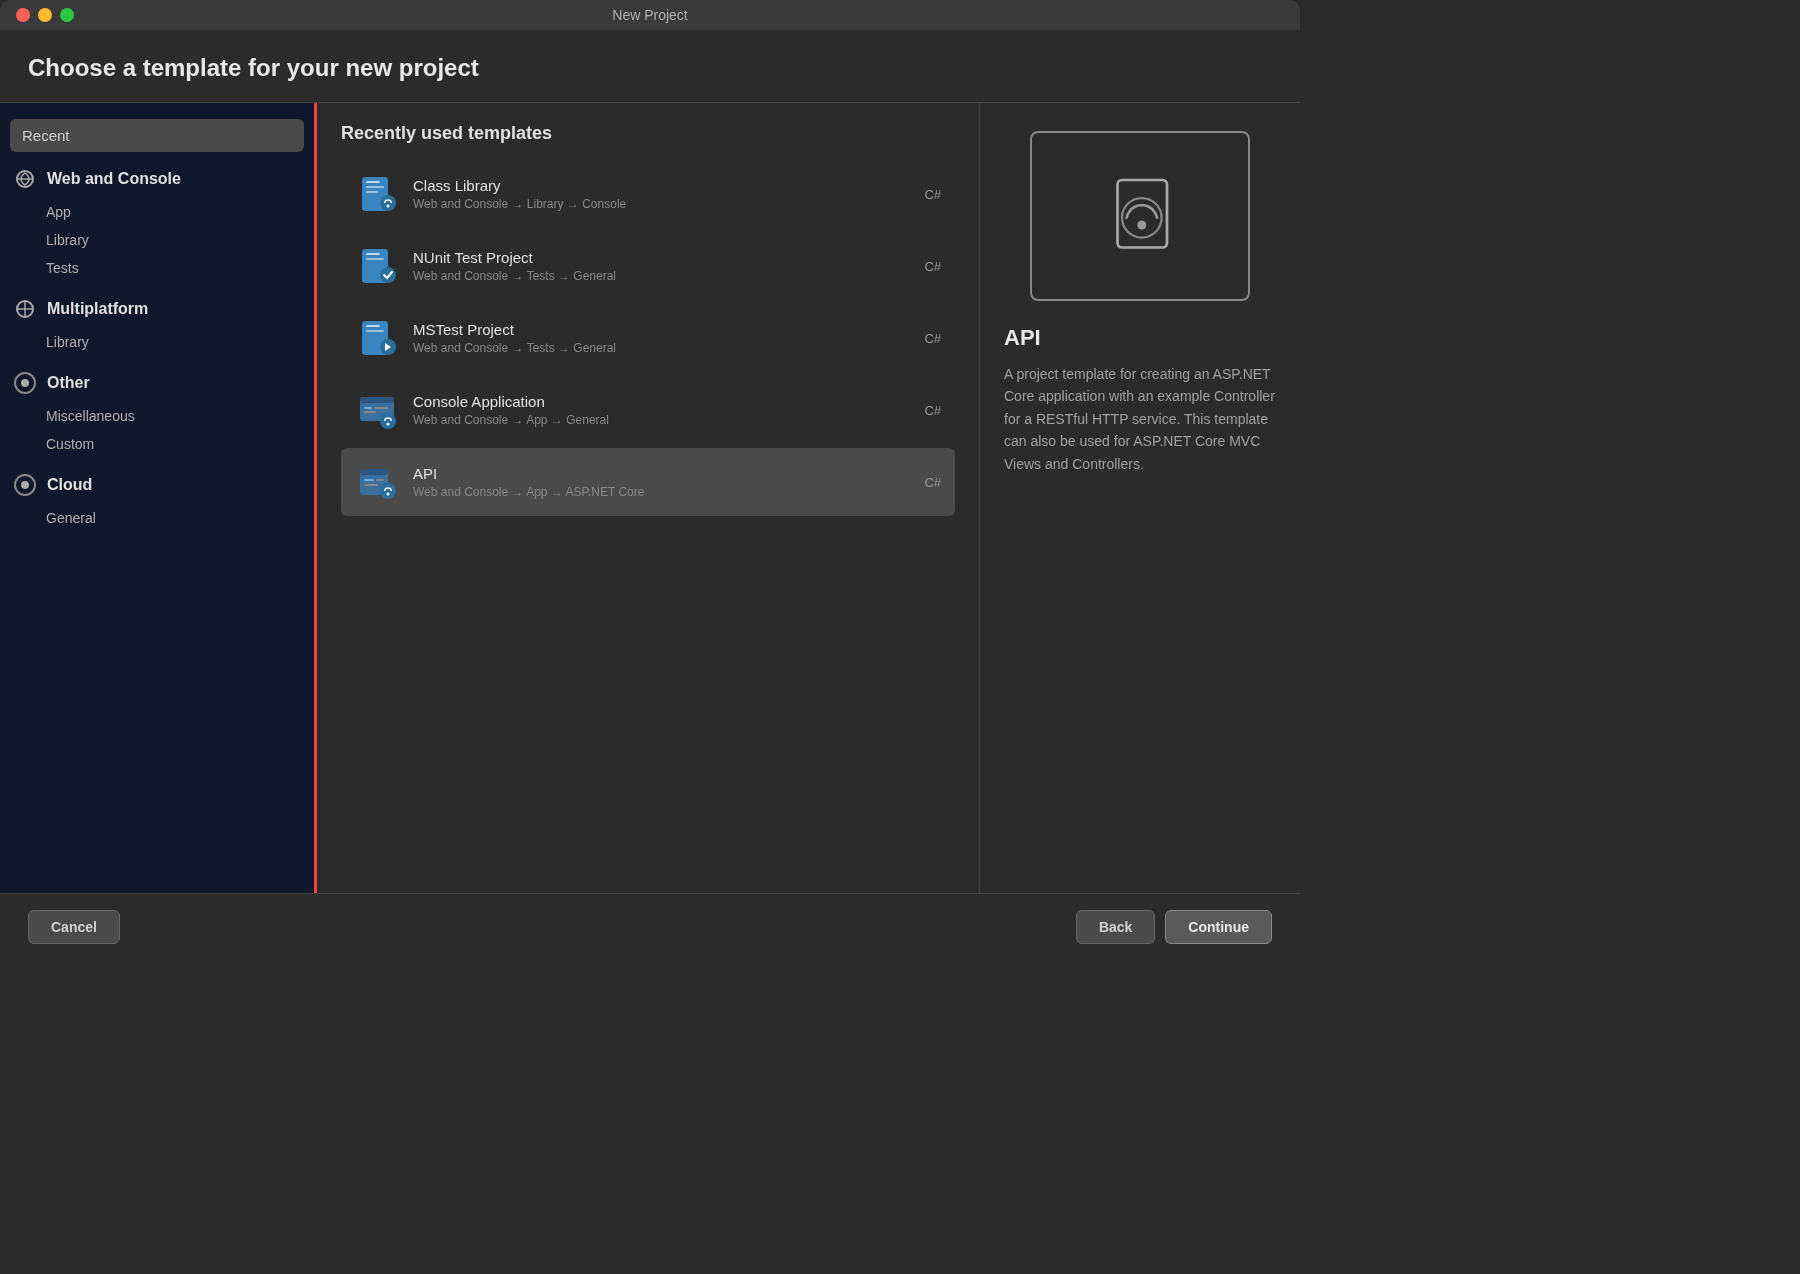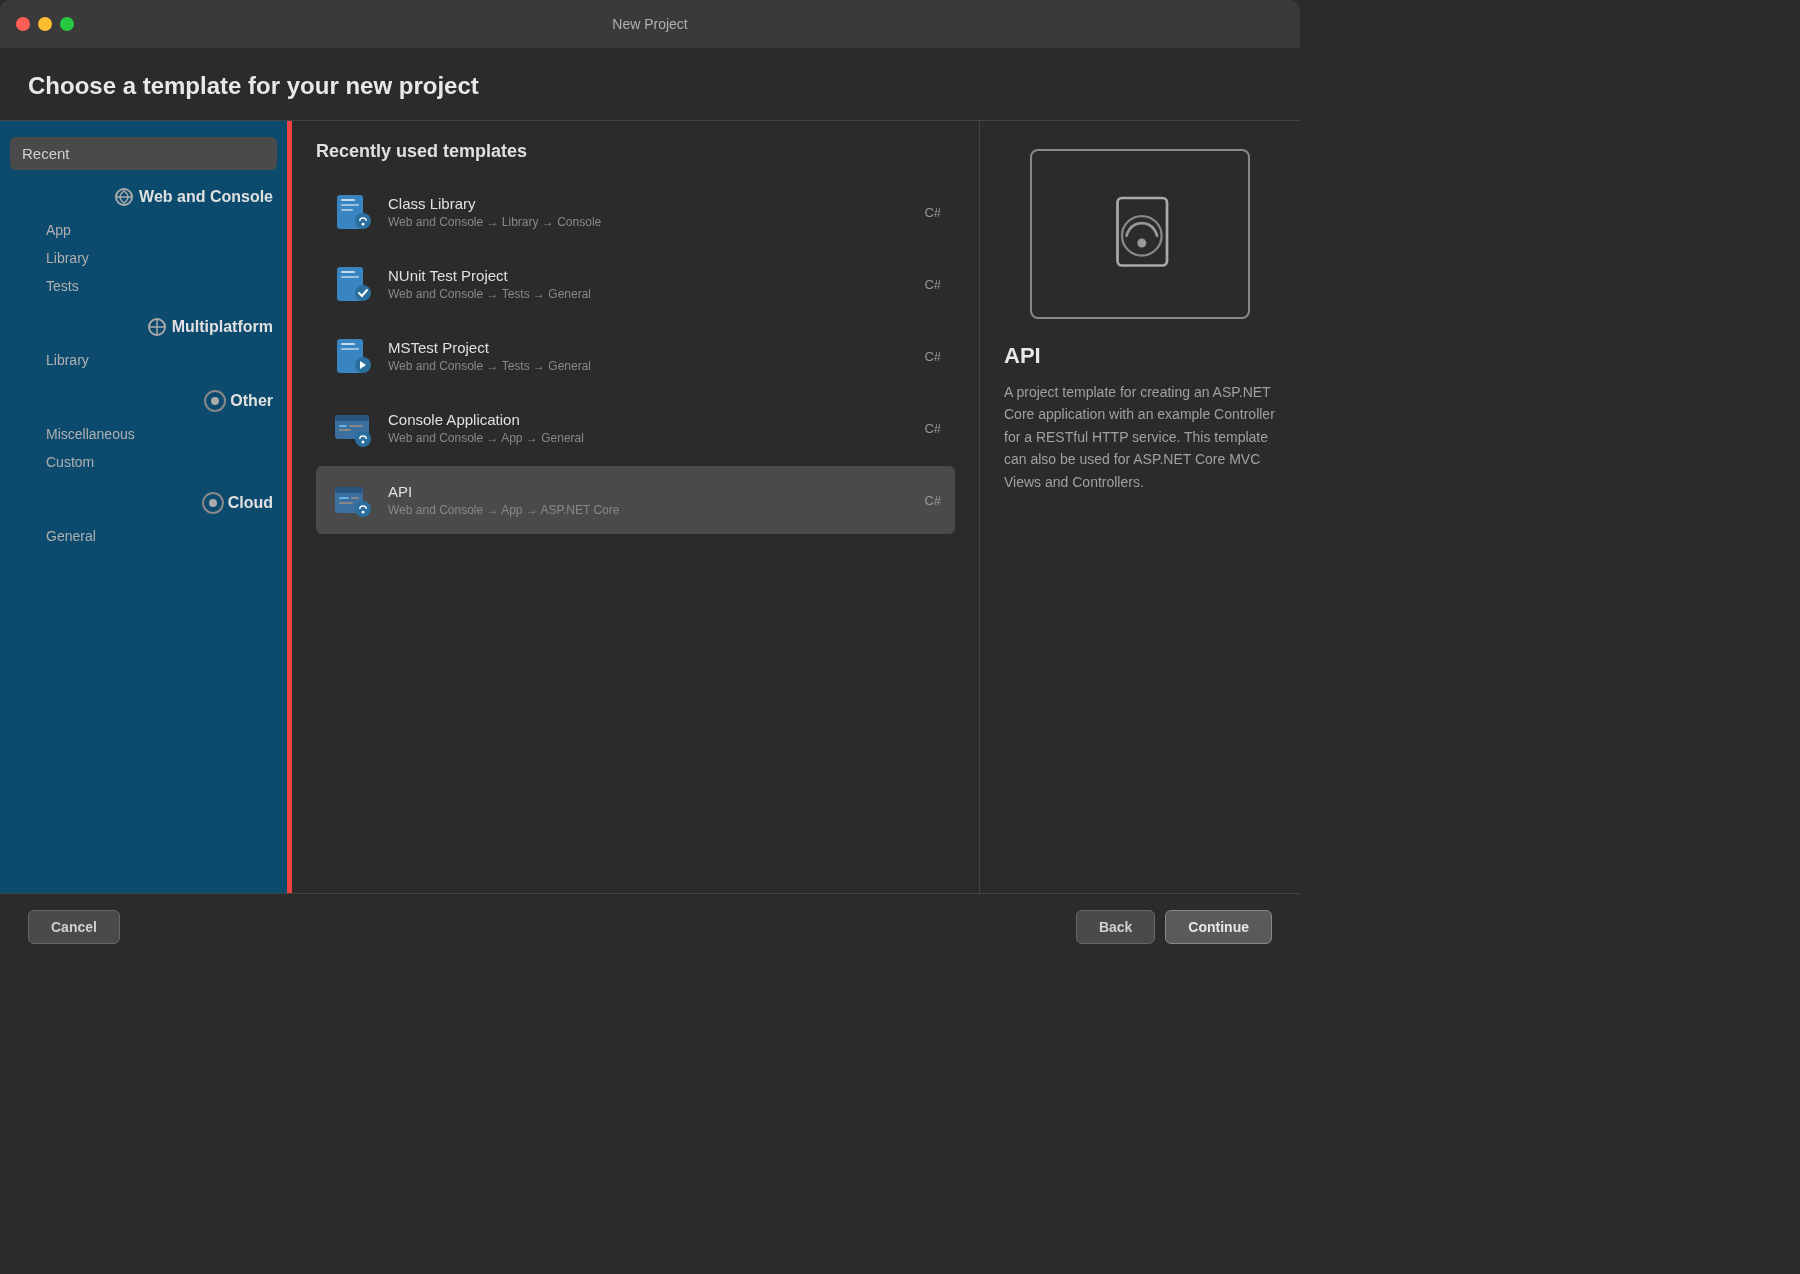--- a/index.html
+++ b/index.html
@@ -15,21 +15,21 @@
       border-radius: 10px;
       overflow: hidden;
     }
 
     
     .title-bar {
       background: #3a3a3a;
       display: flex;
       align-items: center;
       justify-content: center;
-      height: 48px;
+      height: 30px;
       position: relative;
       flex-shrink: 0;
     }
 
     .title-bar-buttons {
       position: absolute;
       left: 16px;
       display: flex;
       gap: 8px;
     }
@@ -68,23 +68,23 @@
 
     
     .main-content {
       display: flex;
       flex: 1;
       overflow: hidden;
     }
 
     
     .sidebar {
-      width: 292px;
-      background: #0c4a6e;
-      border-right: 5px solid #ef4444;
+      width: 317px;
+      background: #0f172a;
+      border-right: 3px solid #ef4444;
       padding: 12px 0;
       overflow-y: auto;
       flex-shrink: 0;
     }
 
     .sidebar-item-recent {
       background: #4a4a4a;
       border-radius: 6px;
       margin: 4px 10px;
       padding: 8px 12px;
@@ -93,27 +93,26 @@
       cursor: pointer;
     }
 
     .sidebar-section {
       margin-top: 8px;
     }
 
     .sidebar-section-header {
       display: flex;
       align-items: center;
-      gap: 4px;
+      gap: 11px;
       padding: 8px 14px;
       font-size: 16px;
       font-weight: 700;
       color: #e0e0e0;
       cursor: pointer;
-      justify-content: flex-end;
     }
 
     .sidebar-section-header .icon {
       width: 22px;
       height: 22px;
       display: flex;
       align-items: center;
       justify-content: center;
       color: #aaa;
       font-size: 18px;

